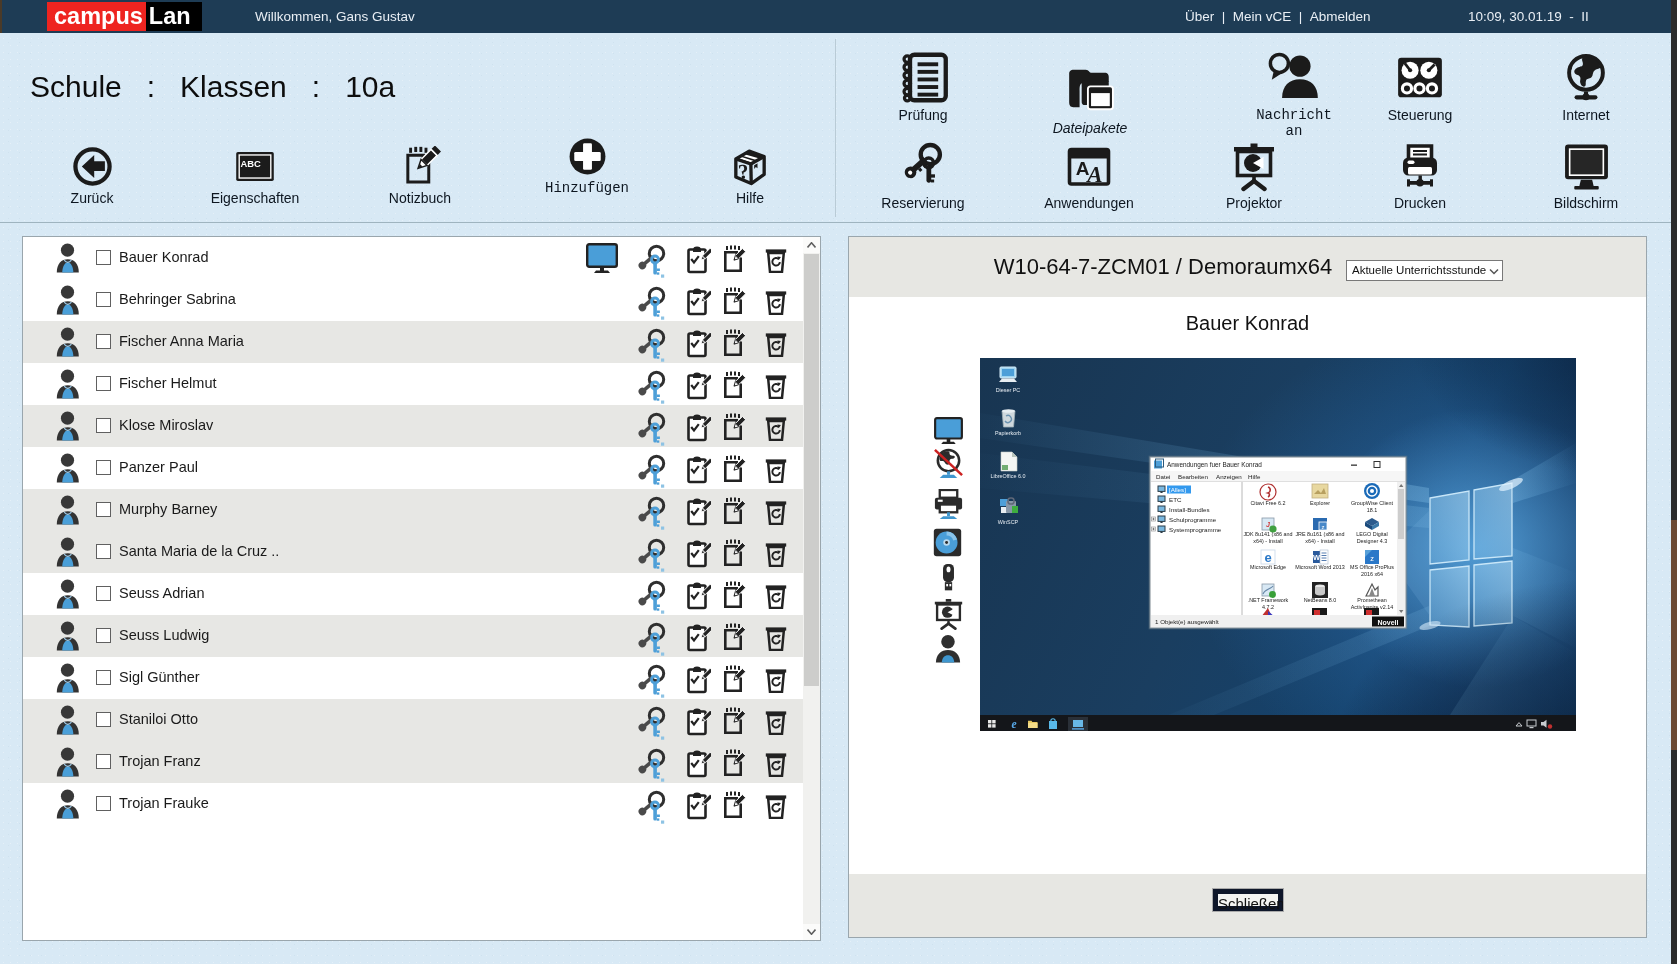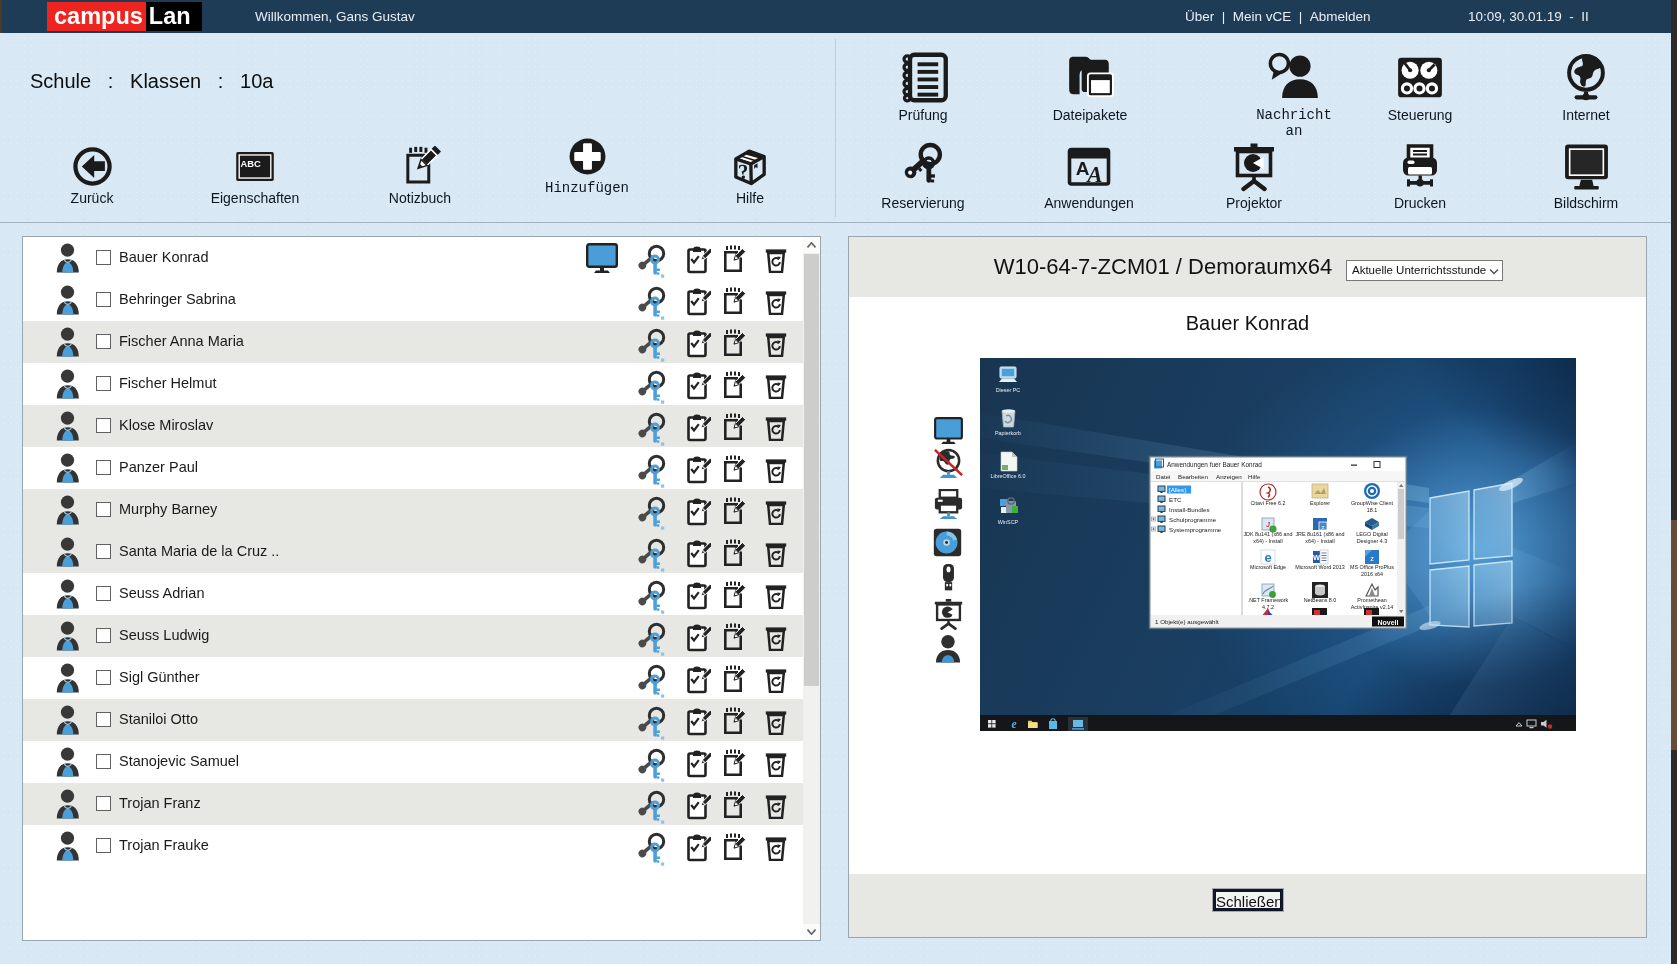--- a/index.html
+++ b/index.html
@@ -13,42 +13,42 @@
 #logo { position:absolute; left:47px; top:2px; height:29px; font-weight:bold; font-size:25px; color:#fff; letter-spacing:0; white-space:nowrap; font-size:0; }
 #logo span { font-size:23.5px; vertical-align:top; }
 #logo .c { display:inline-block; background:#ee2420; height:29px; line-height:28px; padding:0 3px 0 7px; }
 #logo .l { display:inline-block; background:#000; height:29px; line-height:28px; padding:0 11px 0 3px; }
 .tb-txt { position:absolute; top:0; height:33px; line-height:33px; color:#e9eff5; font-size:13.5px; }
 #rightedge { position:absolute; left:1671px; top:0; width:6px; height:964px; background:#2b2b2b; }
 #rightedge .br { position:absolute; left:0; top:520px; width:6px; height:230px; background:#6b4a33; }
 #leftedge { position:absolute; left:0; top:0; width:2px; height:33px; background:#4a3a28; }
 #hline { position:absolute; left:0; top:222px; width:1671px; height:1px; background:#9fb4bf; }
 #vsep { position:absolute; left:835px; top:39px; width:1px; height:178px; background:#b9cbd6; }
-.crumb { position:absolute; left:30px; top:70px; font-size:20px; color:#0d0d0d; }
+.crumb { position:absolute; left:30px; top:70px; font-size:30px; color:#0d0d0d; }
 .tool { position:absolute; text-align:center; color:#0d1620; font-size:14px; }
 .tool svg { display:block; margin:0 auto; }
 .tool .lbl { margin-top:3px; }
 #content { position:absolute; left:0; top:223px; width:1671px; height:741px; }
 #list { position:absolute; left:22px; top:13px; width:799px; height:705px; background:#fff; border:1px solid #9aa6ad; }
 .row { position:relative; width:780px; height:42px; }
 .row.g { background:#e7e7e4; }
 .row .pico { position:absolute; left:33px; top:6px; }
 .row .cb { position:absolute; left:73px; top:13px; width:15px; height:15px; background:#fff; border:1px solid #606060; }
 .row .nm { position:absolute; left:96px; top:12px; font-size:14.5px; color:#1a1a1a; }
 .row .ic { position:absolute; top:5px; }
 #sbar { position:absolute; right:0; top:0; width:17px; height:703px; background:#f1f1ef; }
 #sbar .up, #sbar .dn { position:absolute; left:0; width:17px; height:16px; background:#fbfbfa; color:#606060; font-size:8px; text-align:center; line-height:16px; letter-spacing:0; }
 #sbar .up { top:0; } #sbar .dn { bottom:0; }
 #sbar .th { position:absolute; left:1px; top:17px; width:15px; height:432px; background:#cdcdcb; }
 #panel { position:absolute; left:848px; top:13px; width:799px; height:702px; background:#fff; border:1px solid #9aa6ad;padding-left:24px; }
 #phead { position:absolute; left:0; top:0; width:797px; height:60px; background:#e7e7e3; }
 #ptitle { position:absolute; left:0px; top:17px; width:628px; text-align:center; font-size:22px; color:#111; }
 #pdrop { position:absolute; left:497px; top:23px; width:157px; height:21px; background:#fff; border:1px solid #787878; font-size:11.5px; color:#111; line-height:19px; padding-left:5px; }
 #pfoot { position:absolute; left:0; bottom:0; width:797px; height:63px; background:#e7e7e3; }
-#closebtn { position:absolute; left:364px; top:15px; width:70px; height:22px; background:#f4f4f2; border:3px solid #0f172a; outline:1px solid #aaa; font-size:15px; text-align:center; line-height:20px; color:#111; }
+#closebtn { position:absolute; left:364px; top:15px; width:70px; height:22px; background:#f4f4f2; border:5px solid #0f172a; outline:1px solid #aaa; font-size:15px; text-align:center; line-height:20px; color:#111; }
 #pname { position:absolute; left:0; top:75px; width:797px; text-align:center; font-size:20px; color:#111; }
 #strip { position:absolute; left:83px; top:180px; width:32px; }
 #shot { position:absolute; left:131px; top:121px; width:596px; height:373px; }
 </style>
 </head>
 <body>
 <div class="dots"></div>
 <div id="topbar">
   <div id="logo"><span class="c">campus</span><span class="l">Lan</span></div>
   <div class="tb-txt" style="left:255px;">Willkommen, Gans Gustav</div>
@@ -347,21 +347,21 @@
       <use href="#i-help"></use>
     </svg>
     <div class="lbl">Hilfe</div>
   </div>
 <div class="tool" style="left:873px; top:51px; width:100px;">
     <svg width="52" height="53">
       <use href="#i-pruef"></use>
     </svg>
     <div class="lbl">Prüfung</div>
   </div>
-<div class="tool" style="left:1040px; top:51px; width:100px;">
+<div class="tool" style="left:1040px; top:64px; width:100px;font-style:italic;">
     <svg width="50" height="53">
       <use href="#i-files"></use>
     </svg>
     <div class="lbl">Dateipakete</div>
   </div>
 <div class="tool" style="left:1244px; top:51px; width:100px;font-family:Liberation Mono, monospace;">
     <svg width="52" height="53">
       <use href="#i-msg"></use>
     </svg>
     <div class="lbl">Nachricht an</div>
@@ -621,39 +621,20 @@
         <svg class="ic" width="22" height="26" style="left:742px; top:10px">
           <use href="#i-trash"></use>
         </svg>
       </div>
 <div class="row g">
         <svg class="pico" width="24" height="30">
           <use href="#i-person"></use>
         </svg>
         <div class="cb"></div>
         <div class="nm">Staniloi Otto</div>
-        <svg class="ic" width="34" height="36" style="left:612px; top:7px">
-          <use href="#i-keysb"></use>
-        </svg>
-        <svg class="ic" width="24" height="28" style="left:664px; top:9px">
-          <use href="#i-clip"></use>
-        </svg>
-        <svg class="ic" width="24" height="28" style="left:699px; top:8px">
-          <use href="#i-note"></use>
-        </svg>
-        <svg class="ic" width="22" height="26" style="left:742px; top:10px">
-          <use href="#i-trash"></use>
-        </svg>
-      </div>
-<div class="row">
-        <svg class="pico" width="24" height="30">
-          <use href="#i-person"></use>
-        </svg>
-        <div class="cb"></div>
-        <div class="nm">Stanojevic Samuel</div>
         <svg class="ic" width="34" height="36" style="left:612px; top:7px">
           <use href="#i-keysb"></use>
         </svg>
         <svg class="ic" width="24" height="28" style="left:664px; top:9px">
           <use href="#i-clip"></use>
         </svg>
         <svg class="ic" width="24" height="28" style="left:699px; top:8px">
           <use href="#i-note"></use>
         </svg>
         <svg class="ic" width="22" height="26" style="left:742px; top:10px">

